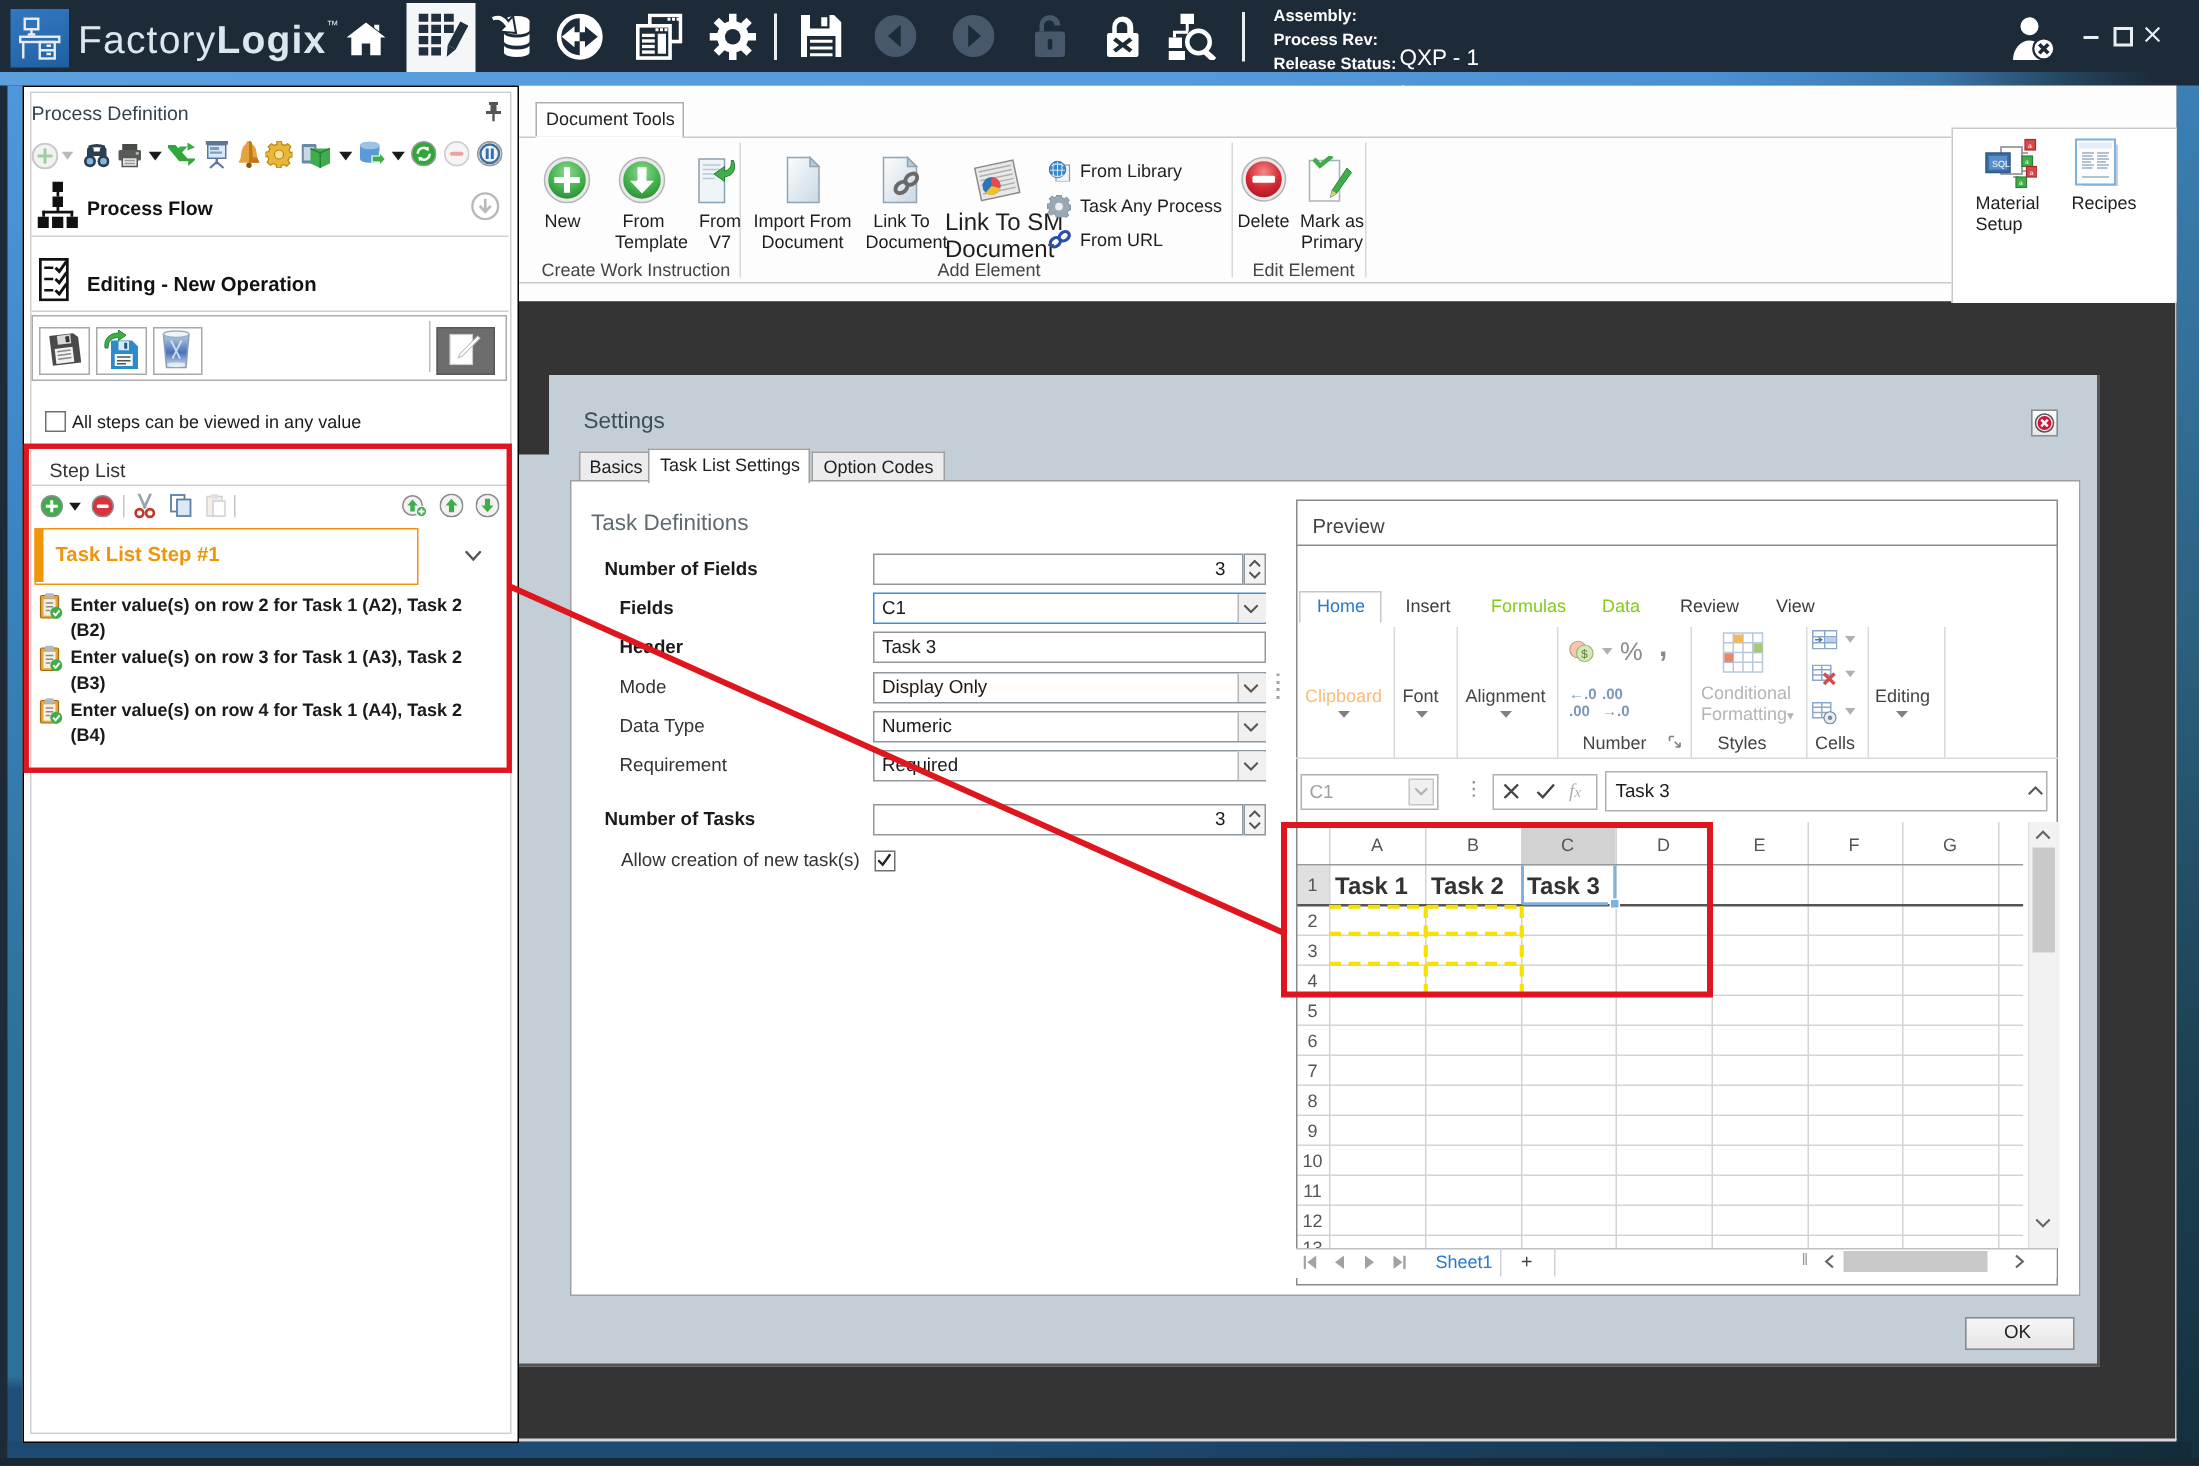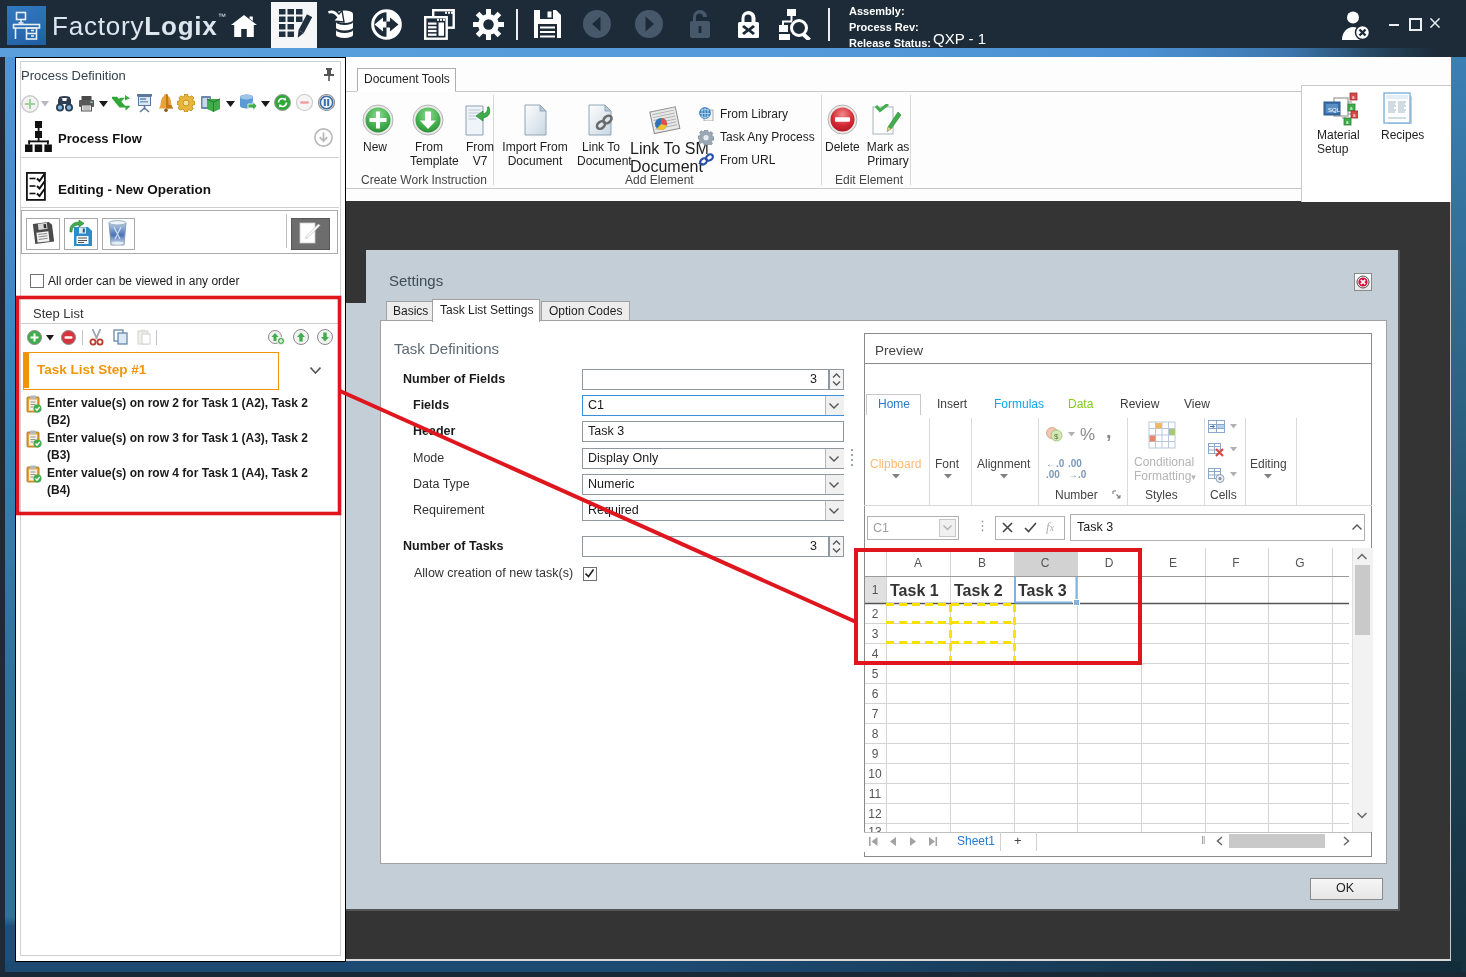--- a/index.html
+++ b/index.html
@@ -374,21 +374,21 @@
   <ellipse cx="10.5" cy="23.2" rx="6" ry="1.6" fill="#e8eef4" opacity="0.9"></ellipse>
 </svg>
 <div class="a" style="left:286px;top:214px;width:1px;height:34px;background:#bdbdbd;"></div>
 <div class="a" style="left:291px;top:218px;width:37px;height:30px;background:#6d6d6d;border:1px solid #585858;"></div>
 <svg class="a" style="left:299px;top:222px" width="22" height="22" viewBox="0 0 22 22">
   <rect x="1" y="1" width="15" height="20" fill="#fff" stroke="#ccc" stroke-width="0.8"></rect>
   <path d="M19.5 2 L21 3.5 L9 15.5 L6.5 16.5 L7.5 14 Z" fill="#fff" stroke="#bbb" stroke-width="0.7"></path>
 </svg>
 
 <div class="a" style="left:30px;top:274px;width:12px;height:12px;border:1px solid #707070;background:#fff;"></div>
-<div class="a tx" style="left:48px;top:274px;font-size:12px;color:#1a1a1a;">All order can be viewed in any order</div>
+<div class="a tx" style="left:48px;top:274px;font-size:12px;color:#1a1a1a;">All steps can be viewed in any value</div>
 
 <div class="a tx" style="left:33px;top:306px;font-size:13px;color:#333;">Step List</div>
 <div class="a" style="left:21px;top:323px;width:318px;height:1px;background:#cfcfcf;"></div>
 
 <svg class="a" style="left:27px;top:330px" width="15" height="15" viewBox="0 0 15 15">
   <circle cx="7.5" cy="7.5" r="7" fill="#3fae4a" stroke="#8a8a8a" stroke-width="1"></circle>
   <path d="M6.5 3.5 h2 v3 h3 v2 h-3 v3 h-2 v-3 h-3 v-2 h3 Z" fill="#fff"></path>
 </svg>
 <svg class="a" style="left:46px;top:335px" width="8" height="6" viewBox="0 0 8 6">
     <path d="M0 0 h8 L4 5.5 Z" fill="#1a1a1a"></path>
@@ -701,21 +701,21 @@
 
 <div class="a" style="left:851px;top:449px;width:2px;height:17px;background-image:repeating-linear-gradient(#9aa4ae 0 2px,transparent 2px 5px);"></div>
 
 <div class="a" style="left:864px;top:333px;width:508px;height:524px;background:#fff;border:1px solid #8a8a8a;box-sizing:border-box;"></div>
 <div class="a tx" style="left:875px;top:343px;font-size:13.5px;color:#444;text-align:right;">Preview</div>
 <div class="a" style="left:864px;top:363px;width:508px;height:1px;background:#8a8a8a;"></div>
 
 <div class="a" style="left:866px;top:394px;width:55px;height:21px;background:#fff;border:1px solid #c8c8c8;border-bottom:none;box-sizing:border-box;"></div>
 <div class="a tx" style="left:878px;top:397px;font-size:12px;color:#2779cc;">Home</div>
 <div class="a tx" style="left:937px;top:397px;font-size:12px;color:#3c3c3c;">Insert</div>
-<div class="a tx" style="left:994px;top:397px;font-size:12px;color:#0ea5e9;">Formulas</div>
+<div class="a tx" style="left:994px;top:397px;font-size:12px;color:#84cc16;">Formulas</div>
 <div class="a tx" style="left:1068px;top:397px;font-size:12px;color:#84cc16;">Data</div>
 <div class="a tx" style="left:1120px;top:397px;font-size:12px;color:#3c3c3c;">Review</div>
 <div class="a tx" style="left:1184px;top:397px;font-size:12px;color:#3c3c3c;">View</div>
 
 <div class="a" style="left:929px;top:418px;width:1px;height:87px;background:#d9d9d9;"></div>
 <div class="a" style="left:971px;top:418px;width:1px;height:87px;background:#d9d9d9;"></div>
 <div class="a" style="left:1038px;top:418px;width:1px;height:87px;background:#d9d9d9;"></div>
 <div class="a" style="left:1127px;top:418px;width:1px;height:87px;background:#d9d9d9;"></div>
 <div class="a" style="left:1204px;top:418px;width:1px;height:87px;background:#d9d9d9;"></div>
 <div class="a" style="left:1245px;top:418px;width:1px;height:87px;background:#d9d9d9;"></div>

